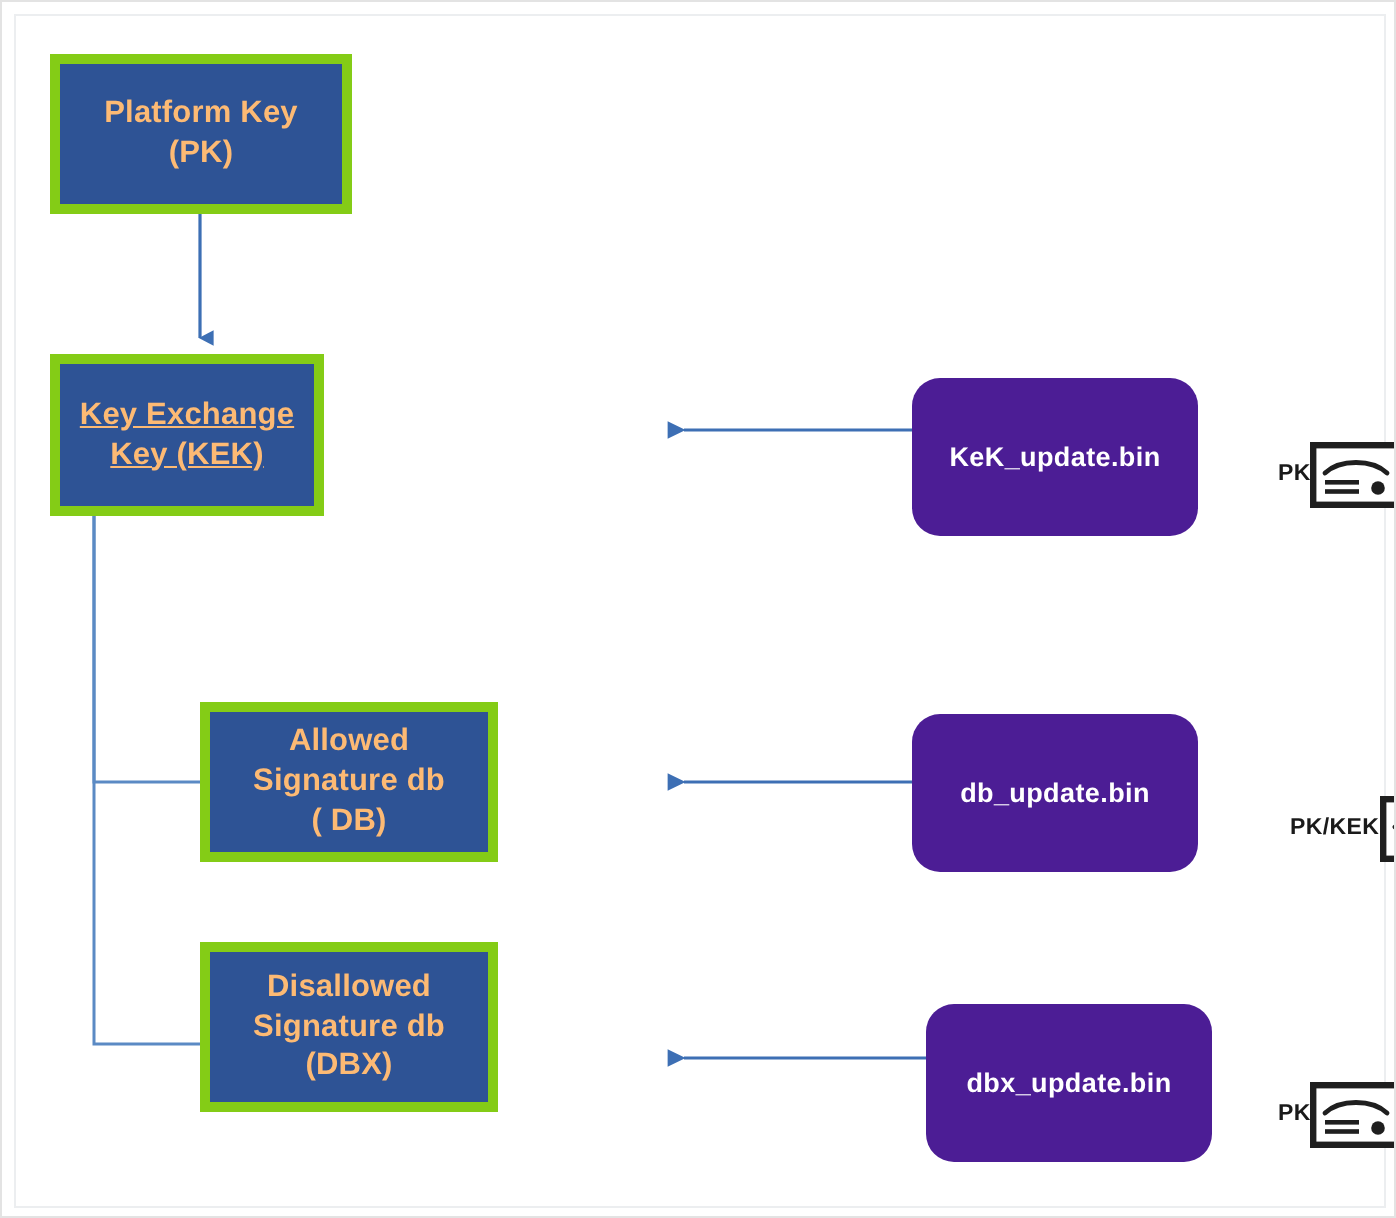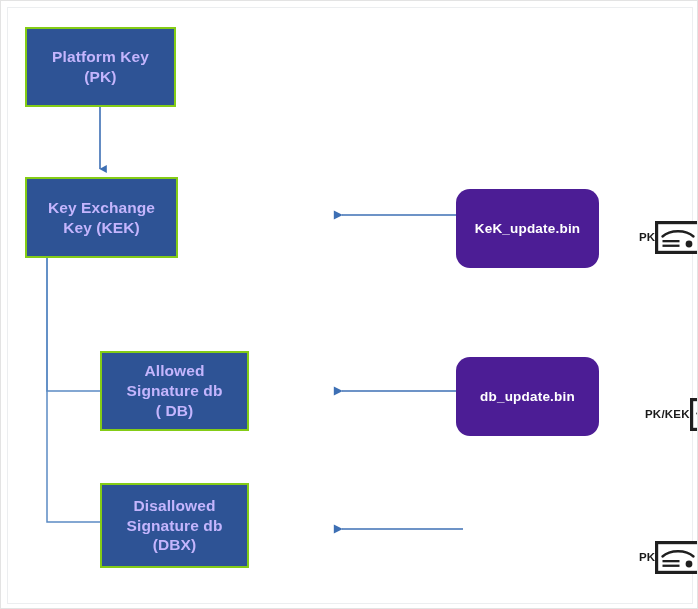--- a/index.html
+++ b/index.html
@@ -25,22 +25,22 @@
     position: absolute;
     left: 6px; top: 6px; right: 4px; bottom: 4px;
     border: 1px solid #eceef0;
     pointer-events: none;
   }
 
   
   .keybox {
     position: absolute;
     background: #2e5395;
-    border: 2px solid #84cc16;
-    color: #c4b5fd;
+    border: 5px solid #84cc16;
+    color: #fdba74;
     display: flex;
     align-items: center;
     justify-content: center;
     text-align: center;
     font-weight: bold;
     font-size: 15.5px;
     line-height: 1.28;
     letter-spacing: 0.1px;
     box-sizing: border-box;
     padding: 2px 6px;
@@ -121,45 +121,48 @@
     <path d="M455,214 L341,214" stroke="#3d6fb4" stroke-width="1.5" fill="none" marker-end="url(#arrowLeft)"></path>
     <path d="M455,390 L341,390" stroke="#3d6fb4" stroke-width="1.5" fill="none" marker-end="url(#arrowLeft)"></path>
     <path d="M462,528 L341,528" stroke="#3d6fb4" stroke-width="1.5" fill="none" marker-end="url(#arrowLeft)"></path>
   </svg>
 
   <div class="keybox" style="left:24px; top:26px; width:151px; height:80px;">
     <span class="lbl">Platform Key
 (PK)</span>
   </div>
 
-  <div class="keybox" style="left:24px; top:176px; width:153px; height:81px;">
+  <div class="keybox" style="left:24px; top:176px; width:137px; height:81px;text-decoration:underline;">
     <span class="lbl">Key Exchange
 Key (KEK)</span>
   </div>
 
   <div class="keybox" style="left:99px; top:350px; width:149px; height:80px;align-items:center;">
     <span class="lbl">Allowed
 Signature db
 ( DB)</span>
   </div>
 
-  <div class="keybox" style="left:99px; top:470px; width:149px; height:85px;margin-top:12px;">
+  <div class="keybox" style="left:99px; top:470px; width:149px; height:85px;">
     <span class="lbl">Disallowed
 Signature db
 (DBX)</span>
   </div>
 
   <div class="filebox" style="left:455px; top:176px; width:143px; height:79px;">
     <span>KeK_update.bin</span>
   </div>
 
   <div class="filebox" style="left:455px; top:344px; width:143px; height:79px;">
     <span>db_update.bin</span>
   </div>
 
+  <div class="filebox" style="left:462px; top:489px; width:143px; height:79px;">
+    <span>dbx_update.bin</span>
+  </div>
 
   <div class="cert" style="left:638px; top:220px;">
     <span class="cert-label">PK</span>
     <svg class="cert-glyph" viewBox="0 0 46 33" xmlns="http://www.w3.org/2000/svg">
       <rect x="1.6" y="1.6" width="42.8" height="29.8" fill="#ffffff" stroke="#1f1f1f" stroke-width="3.2"></rect>
       <path d="M7.5,15.5 C15,8.5 31,8.5 38.5,15.5" fill="none" stroke="#1f1f1f" stroke-width="2.4" stroke-linecap="round"></path>
       <rect x="7.5" y="19" width="17" height="2.3" fill="#1f1f1f"></rect>
       <rect x="7.5" y="23.6" width="17" height="2.3" fill="#1f1f1f"></rect>
       <circle cx="34" cy="23" r="3.4" fill="#1f1f1f"></circle>
     </svg>

